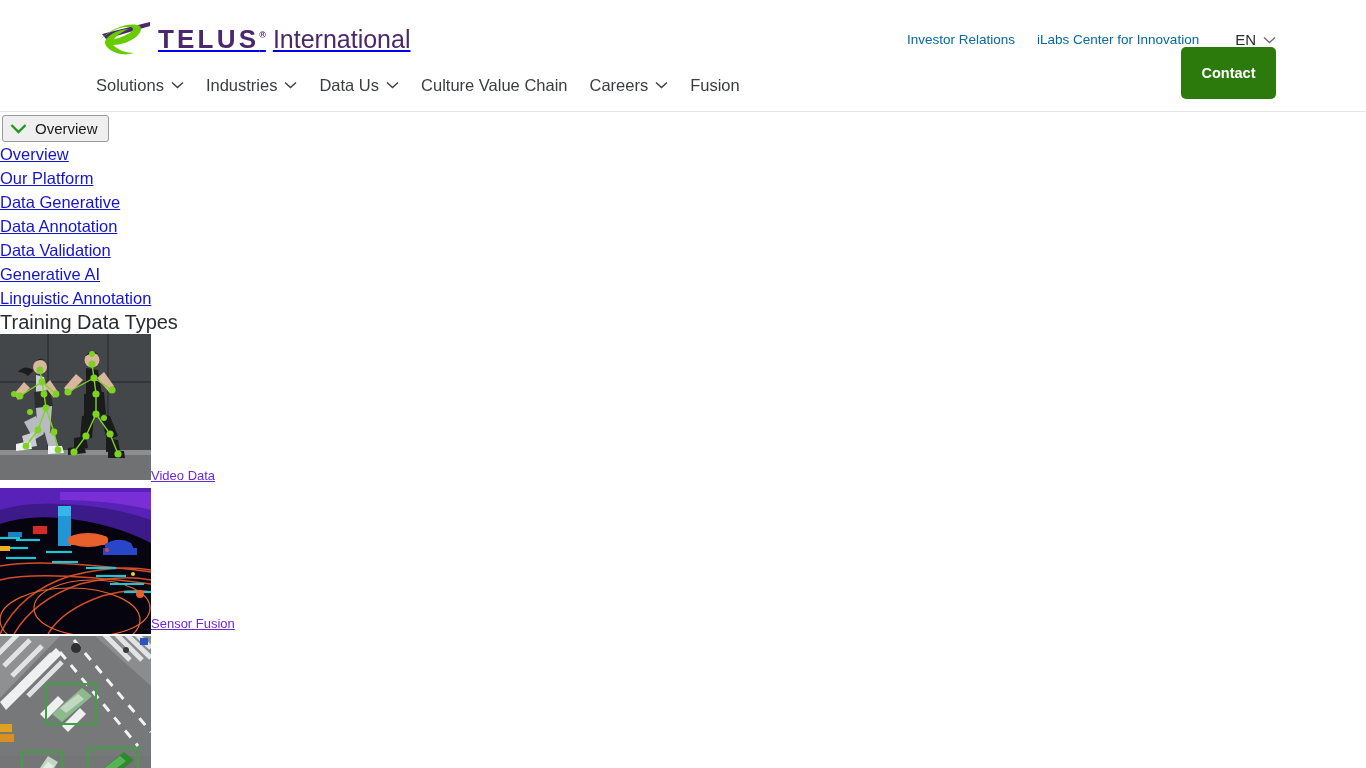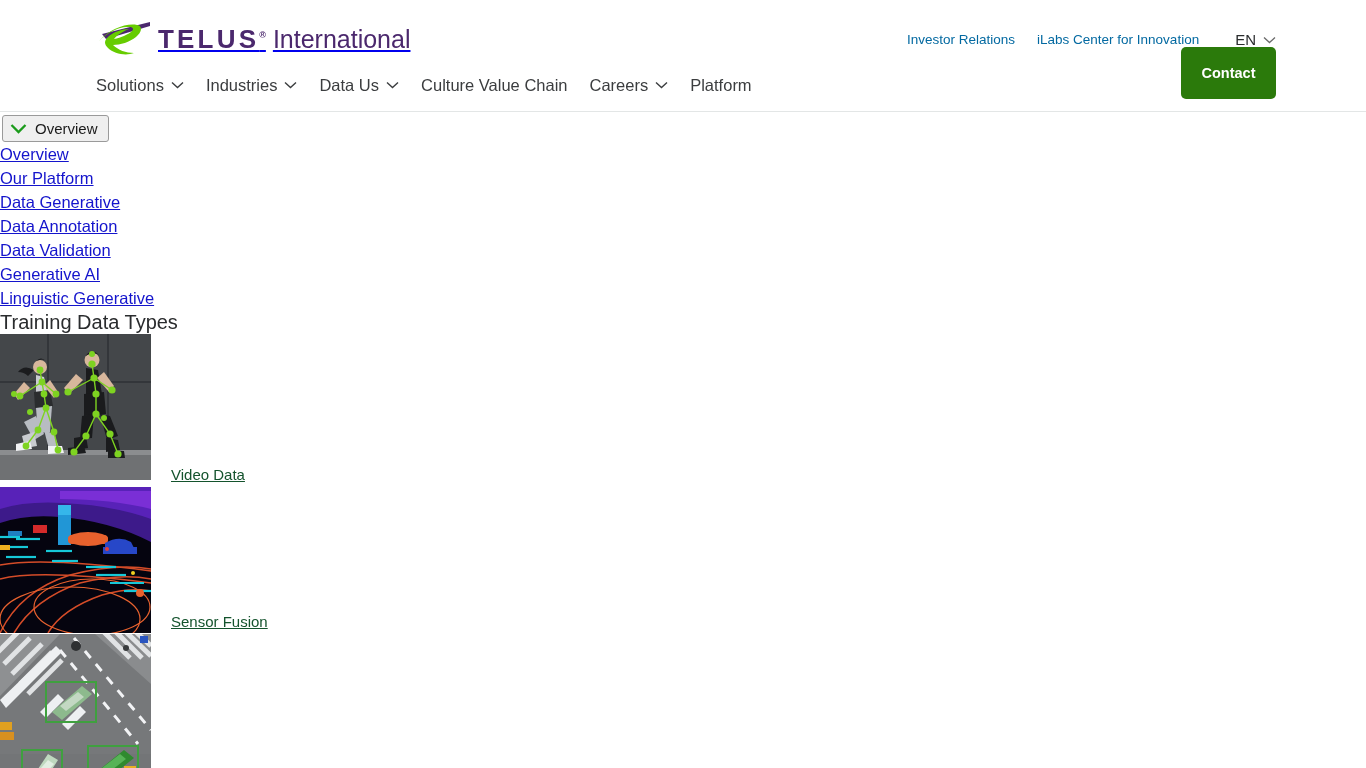--- a/index.html
+++ b/index.html
@@ -118,27 +118,26 @@
     color: #2a2c2e;
     width: fit-content;
   }
 
   .thumbrow {
     display: block;
     line-height: 0;
     font-size: 0;
   }
   .thumbrow a {
-    font-size: 15px;
-    color: #14532d;
+    font-size: 13px;
+    color: #6d28d9;
     text-decoration: underline;
     vertical-align: baseline;
     line-height: 24px;
     cursor: pointer;
-    padding-left: 20px;
   }
   .thumb {
     width: 151px; height: 146px;
     display: inline-block;
     vertical-align: baseline;
     border: 0;
   }
   .thumb-sf { height: 140px; }
   .thumb-img { width: 151px; height: 146px; display: block; }
 </style>
@@ -191,21 +190,21 @@
     <a class="nav-item" href="#">
       <span>Culture Value Chain</span>
     </a>
     <a class="nav-item" href="#">
       <span>Careers</span>
       <svg width="13" height="8" viewBox="0 0 13 8">
           <path d="M1 1.5 L6.5 6.5 L12 1.5" fill="none" stroke="#3b3d3f" stroke-width="1.4"></path>
         </svg>
     </a>
     <a class="nav-item" href="#">
-      <span>Platform</span>
+      <span>Fusion</span>
     </a>
   </nav>
 
   <button class="contact-btn">Contact</button>
 </div>
 
 <div class="panel">
 
   <button class="ov-button">
     <svg class="ov-chev" width="17" height="11" viewBox="0 0 17 11">
@@ -214,21 +213,21 @@
     <span>Overview</span>
   </button>
 
   <div class="plainlinks">
     <a class="plainlink" href="#">Overview</a>
     <a class="plainlink" href="#">Our Platform</a>
     <a class="plainlink" href="#">Data Generative</a>
     <a class="plainlink" href="#">Data Annotation</a>
     <a class="plainlink" href="#">Data Validation</a>
     <a class="plainlink" href="#">Generative AI</a>
-    <a class="plainlink" href="#">Linguistic Generative</a>
+    <a class="plainlink" href="#">Linguistic Annotation</a>
     <span class="plaintext">Training Data Types</span>
   </div>
 
   
   <div class="thumbrow">
     <span class="thumb">
       <svg class="thumb-img" viewBox="0 0 151 146" preserveAspectRatio="none">
         <rect width="151" height="146" fill="#3c3f42"></rect>
         <rect x="0" y="0" width="151" height="118" fill="#44474a"></rect>
         <line x1="48" y1="0" x2="48" y2="118" stroke="#33363a" stroke-width="2"></line>

